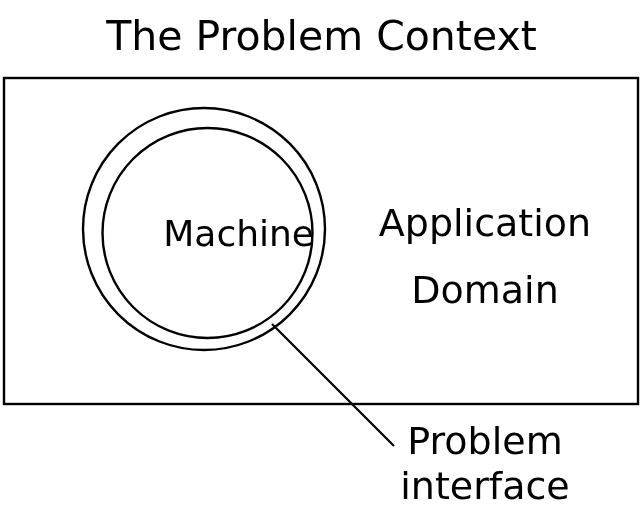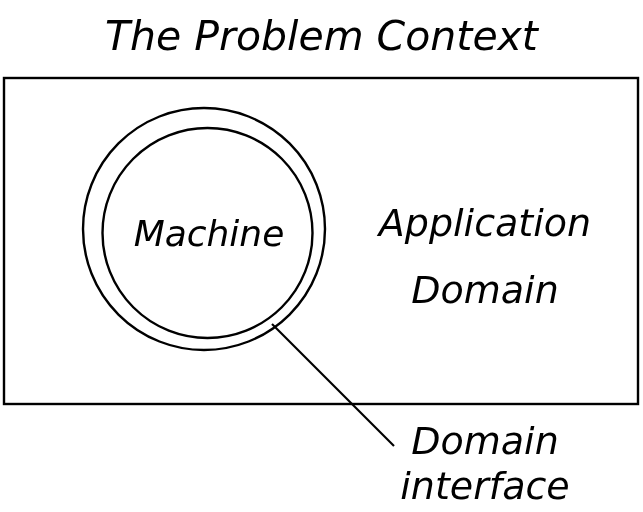--- a/index.html
+++ b/index.html
@@ -8,21 +8,20 @@
     background: #ffffff;
   }
   .stage {
     position: relative;
     width: 643px;
     height: 506px;
     background: var(--bg, #ffffff);
     font-family: "DejaVu Sans", "Liberation Sans", sans-serif;
     color: var(--ink, #000000);
     overflow: hidden;
-    font-style: italic;
   }
   .shapes {
     position: absolute;
     left: 0;
     top: 0;
     width: 643px;
     height: 512px;
     display: block;
   }
   .label {
@@ -36,20 +35,21 @@
     width: 643px;
     font-size: 41px;
     line-height: 48px;
   }
   .machine-label {
     left: 104px;
     top: 216px;
     width: 210px;
     font-size: 36px;
     line-height: 36px;
+    text-align: right;
   }
   .application-domain-label {
     left: 355px;
     top: 190px;
     width: 260px;
     font-size: 38px;
     line-height: 67px;
   }
   .machine-interface-label {
     left: 355px;
@@ -70,15 +70,15 @@
     <circle cx="207.5" cy="233" r="105" fill="none" stroke="#000000" stroke-width="2.4"></circle>
     <line x1="272" y1="324" x2="394" y2="446" stroke="#000000" stroke-width="2.2"></line>
   </svg>
 
   <div class="label title">The Problem Context</div>
 
   <div class="label machine-label">Machine</div>
 
   <div class="label application-domain-label">Application Domain</div>
 
-  <div class="label machine-interface-label">Domain interface</div>
+  <div class="label machine-interface-label">Problem interface</div>
 
 </div>
 
 </body></html>

